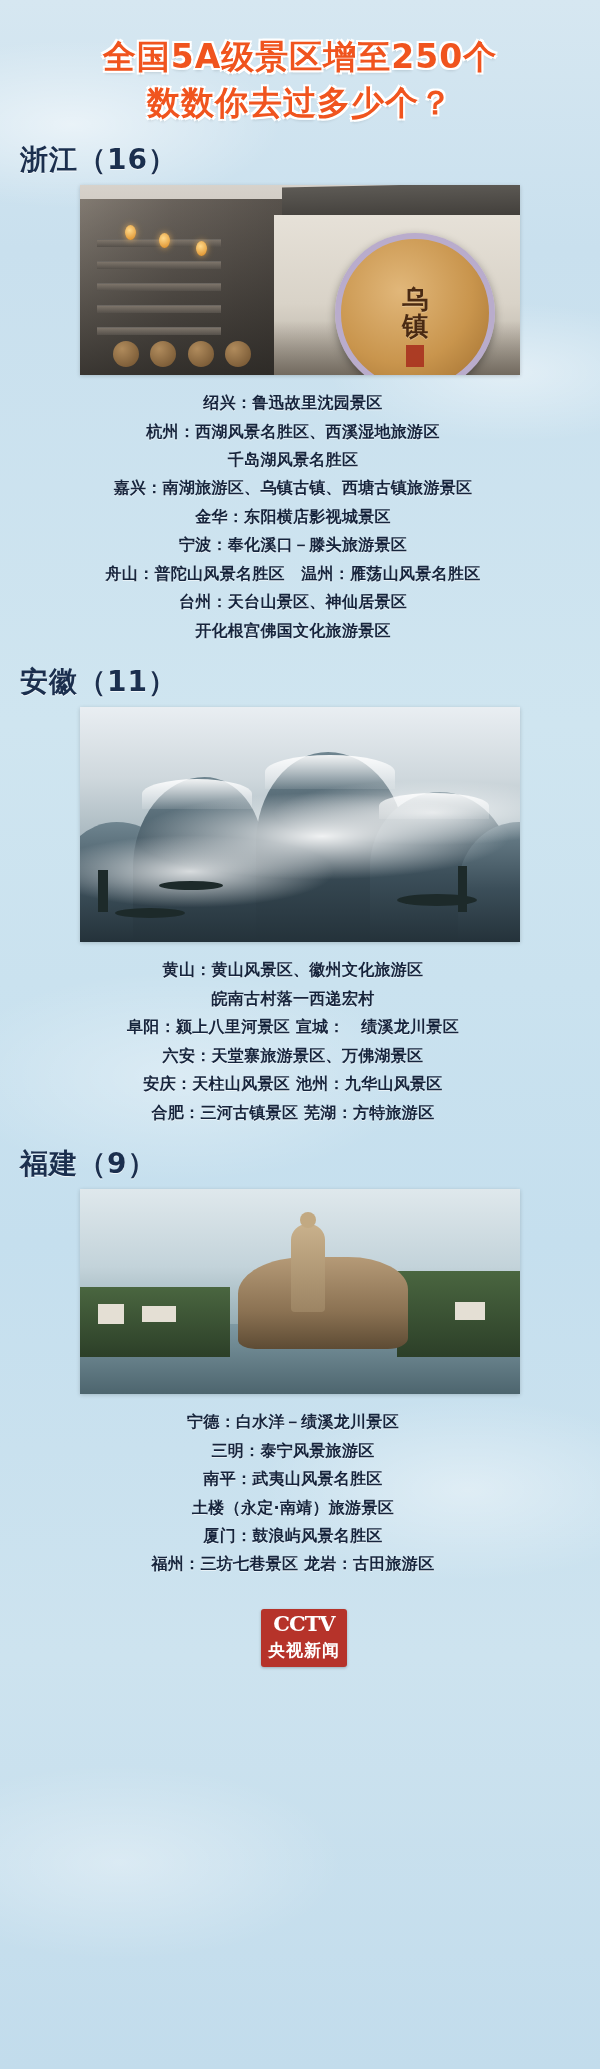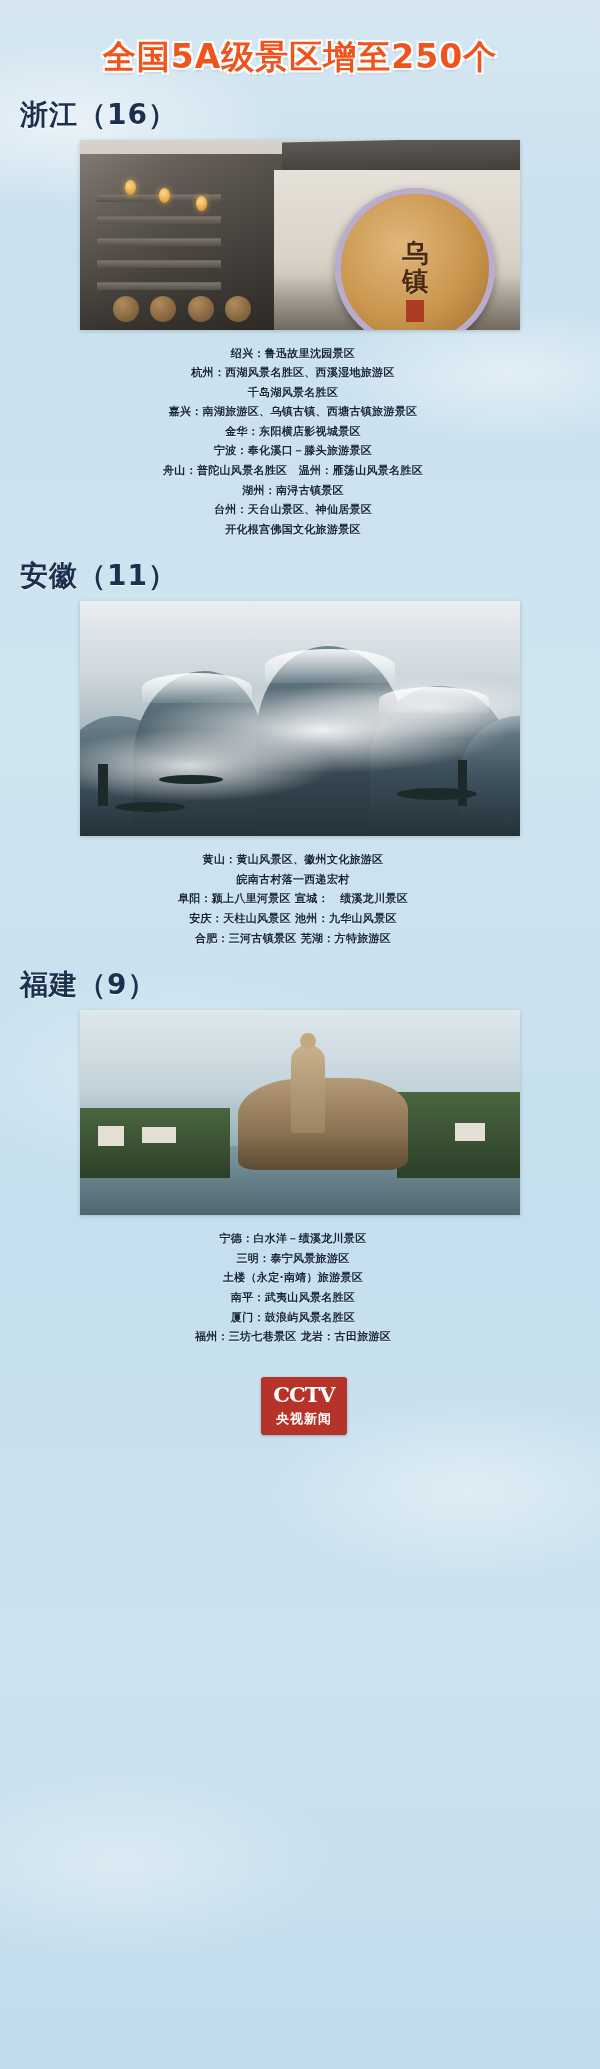--- a/index.html
+++ b/index.html
@@ -235,21 +235,21 @@
     position: absolute;
     background: #e4dfd4;
   }
 
   
   .caption {
     text-align: center;
     padding: 14px 14px 8px 0;
     color: #16243c;
     font-family: "DejaVu Sans", "Liberation Sans", sans-serif;
-    font-size: 11px;
+    font-size: 16px;
     line-height: 1.78;
     font-weight: bold;
     letter-spacing: 0.3px;
     text-shadow: 0 1px 0 rgba(255,255,255,0.55);
   }
   .caption div {
     white-space: nowrap;
   }
 
   
@@ -272,34 +272,35 @@
   }
   .cctv-logo .cctv-mark {
     font-family: "DejaVu Serif", "Liberation Serif", serif;
     font-weight: bold;
     font-size: 21px;
     letter-spacing: -1px;
     line-height: 1;
   }
   .cctv-logo .cctv-sub {
     font-family: "DejaVu Sans", "Liberation Sans", sans-serif;
-    font-size: 13px;
+    font-size: 17px;
     font-weight: bold;
     margin-top: 5px;
     letter-spacing: 1px;
   }
 </style>
 </head>
 <body>
 
 <div class="poster">
   <div class="content">
 
     <div class="title-block">
       <div class="title-line">全国5A级景区增至250个</div>
+      <div class="title-line">数数你去过多少个？</div>
     </div>
 
     <div class="section">
       <div class="section-heading">浙江（16）</div>
 
       <div class="photo photo-wuzhen">
         <div class="wz-sky"></div>
         <div class="wz-left">
           <div class="wz-step" style="top:40px;"></div>
           <div class="wz-step" style="top:62px;"></div>
@@ -326,21 +327,20 @@
       </div>
 
       <div class="caption">
         <div>绍兴：鲁迅故里沈园景区</div>
         <div>杭州：西湖风景名胜区、西溪湿地旅游区</div>
         <div>千岛湖风景名胜区</div>
         <div>嘉兴：南湖旅游区、乌镇古镇、西塘古镇旅游景区</div>
         <div>金华：东阳横店影视城景区</div>
         <div>宁波：奉化溪口－滕头旅游景区</div>
         <div>舟山：普陀山风景名胜区　温州：雁荡山风景名胜区</div>
-        <div>湖州：南浔古镇景区</div>
         <div>台州：天台山景区、神仙居景区</div>
         <div>开化根宫佛国文化旅游景区</div>
       </div>
     </div>
 
     <div class="section">
       <div class="section-heading">安徽（11）</div>
 
       <div class="photo photo-huangshan">
         <div class="hs-peak" style="left:-4%; width:120px; height:120px; border-radius:50% 60% 0 0;"></div>
@@ -356,20 +356,21 @@
         <div class="hs-tree" style="left:4%; bottom:30px; width:10px; height:42px;"></div>
         <div class="hs-tree" style="left:18%; bottom:52px; width:64px; height:9px; border-radius:50%;"></div>
         <div class="hs-tree" style="left:72%; bottom:36px; width:80px; height:12px; border-radius:50%;"></div>
         <div class="hs-tree" style="left:86%; bottom:30px; width:9px; height:46px;"></div>
       </div>
 
       <div class="caption">
         <div>黄山：黄山风景区、徽州文化旅游区</div>
         <div>皖南古村落一西递宏村</div>
         <div>阜阳：颍上八里河景区 宣城：　绩溪龙川景区</div>
+        <div>六安：天堂寨旅游景区、万佛湖景区</div>
         <div>安庆：天柱山风景区 池州：九华山风景区</div>
         <div>合肥：三河古镇景区 芜湖：方特旅游区</div>
       </div>
     </div>
 
     <div class="section">
       <div class="section-heading">福建（9）</div>
 
       <div class="photo photo-gulangyu">
         <div class="gl-sea"></div>
@@ -378,22 +379,22 @@
         <div class="gl-bldg" style="left:4%; bottom:34%; width:26px; height:20px;"></div>
         <div class="gl-bldg" style="left:14%; bottom:35%; width:34px; height:16px;"></div>
         <div class="gl-bldg" style="right:8%; bottom:36%; width:30px; height:18px;"></div>
         <div class="gl-rock"></div>
         <div class="gl-statue"></div>
       </div>
 
       <div class="caption">
         <div>宁德：白水洋－绩溪龙川景区</div>
         <div>三明：泰宁风景旅游区</div>
+        <div>南平：武夷山风景名胜区</div>
         <div>土楼（永定·南靖）旅游景区</div>
-        <div>南平：武夷山风景名胜区</div>
         <div>厦门：鼓浪屿风景名胜区</div>
         <div>福州：三坊七巷景区 龙岩：古田旅游区</div>
       </div>
     </div>
 
     <div class="footer">
       <div class="cctv-logo">
         <div class="cctv-mark">CCTV</div>
         <div class="cctv-sub">央视新闻</div>
       </div>

